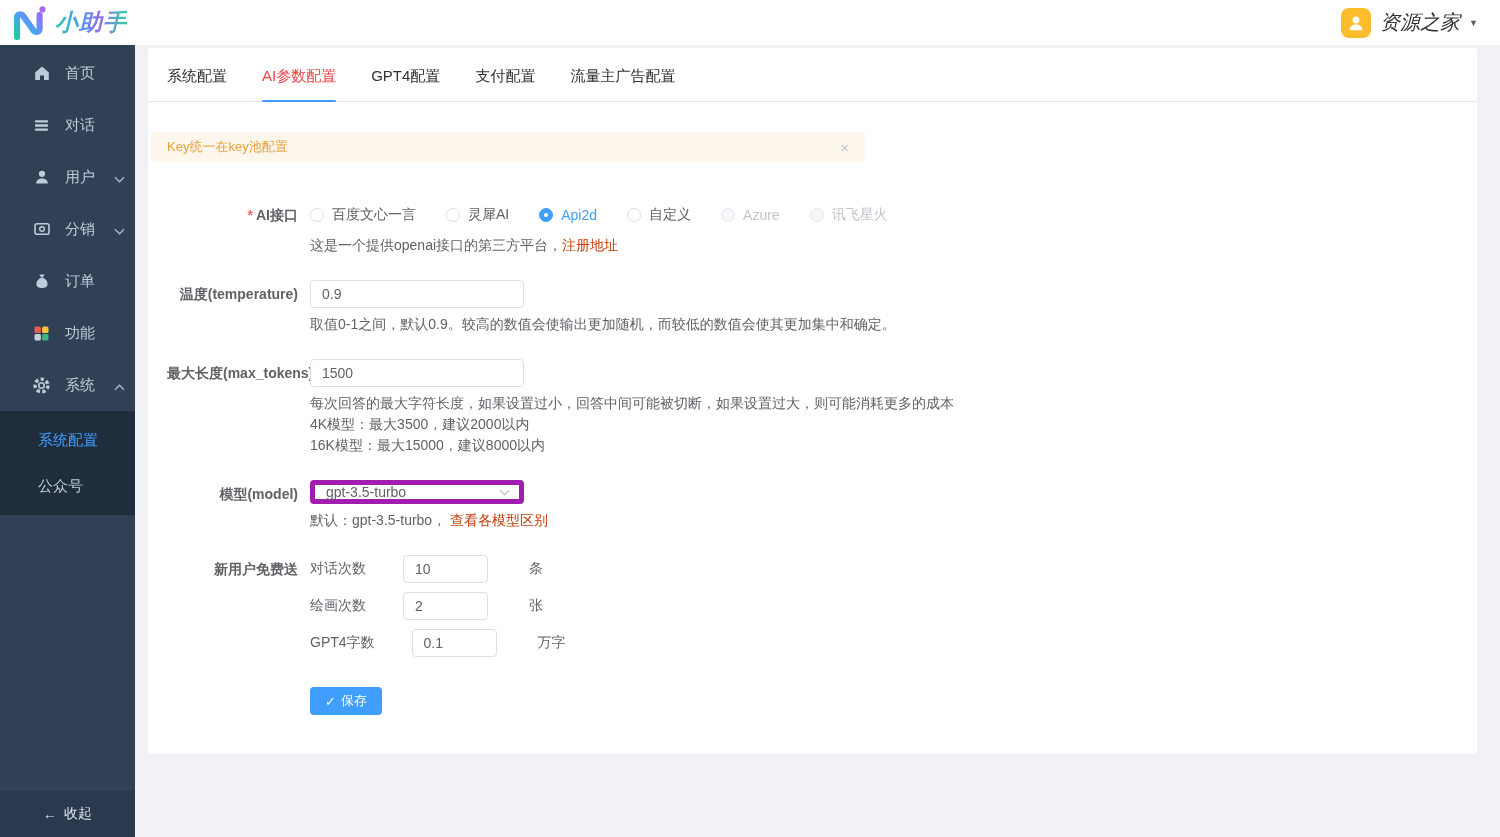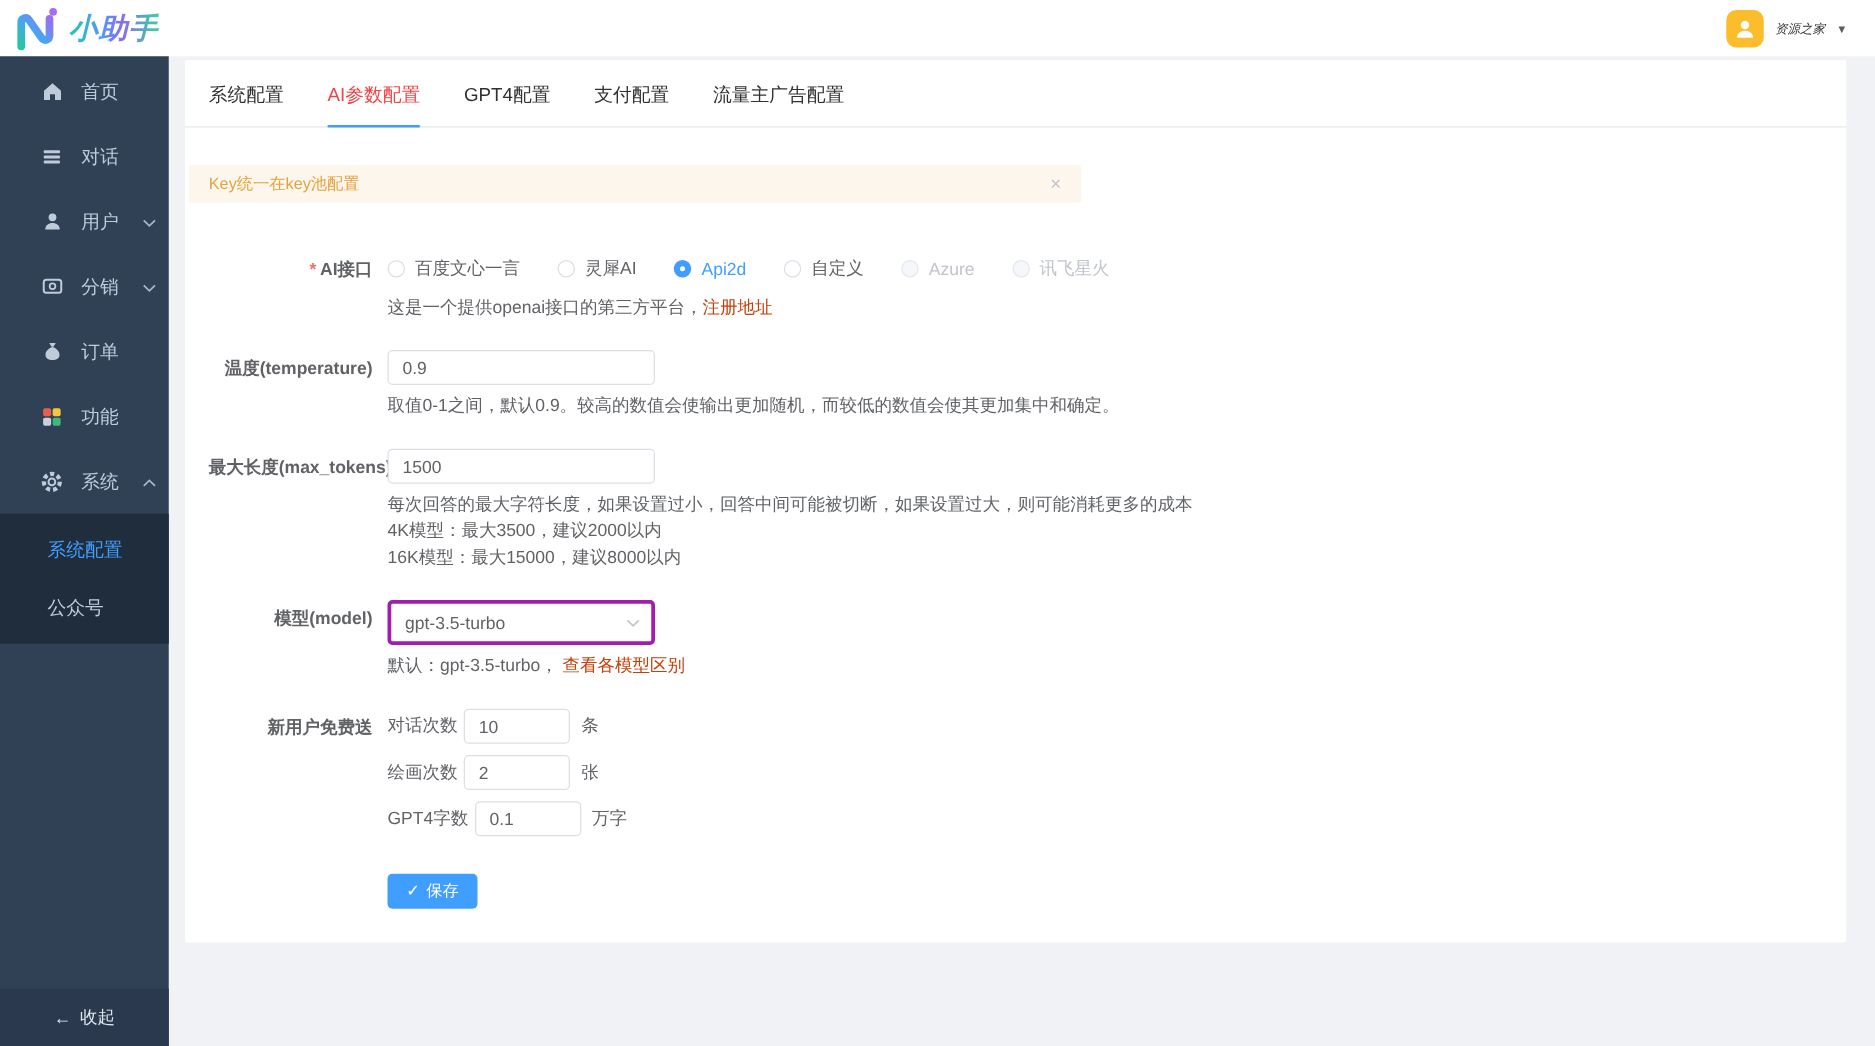--- a/index.html
+++ b/index.html
@@ -7,21 +7,21 @@
   body { font-family: "Liberation Sans", "DejaVu Sans", sans-serif; background: #f0f2f5; color: #303133; }
 
   
   .header { height: 45px; background: #fff; display: flex; align-items: center; justify-content: space-between; font-style: italic; }
   .logo { display: flex; align-items: center; padding-left: 9px; gap: 6px; }
   .logo-text { font-size: 23px; font-weight: 800; letter-spacing: 1px;
     background: linear-gradient(90deg, #22c8b4 0%, #4f9cf5 35%, #8a6cf2 60%, #35d3a0 100%);
     -webkit-background-clip: text; background-clip: text; color: transparent; }
   .header-right { display: flex; align-items: center; gap: 9px; padding-right: 22px; }
   .avatar { width: 30px; height: 30px; border-radius: 8px; background: #fbbd2b; display: flex; align-items: center; justify-content: center; }
-  .user-name { font-size: 10px; color: #333; }
+  .user-name { font-size: 20px; color: #333; }
   .caret { font-size: 9px; color: #5a5e66; }
 
   
   .body-row { display: flex; height: 792px; }
 
   
   .sidebar { width: 135px; background: #304156; position: relative; flex-shrink: 0; color: #bfcbd9; }
   .menu { padding-top: 2px; }
   .menu-item { height: 52px; display: flex; align-items: center; padding: 0 10px 0 32px; font-size: 15px; cursor: pointer; }
   .menu-icon { width: 19px; height: 19px; margin-right: 14px; display: flex; align-items: center; justify-content: center; flex-shrink: 0; }
@@ -67,25 +67,25 @@
   .radio.selected .radio-dot::after { content: ""; position: absolute; left: 4px; top: 4px; width: 4px; height: 4px; border-radius: 50%; background: #fff; }
   .radio.selected .radio-label { color: #409eff; }
   .radio.disabled { cursor: not-allowed; }
   .radio.disabled .radio-dot { background: #f5f7fa; border-color: #e4e7ed; }
   .radio.disabled .radio-label { color: #c0c4cc; }
 
   
   .ipt { width: 214px; height: 28px; border: 1px solid #dcdfe6; border-radius: 4px; padding: 0 11px;
     font-size: 14px; color: #606266; font-family: inherit; outline: none; background: #fff; }
   .ipt-sm { width: 85px; }
-  .select { width: 214px; height: 36px; border: 3px solid #a21caf; border-radius: 4px; padding: 0 9px 0 11px;
+  .select { width: 214px; height: 24px; border: 5px solid #a21caf; border-radius: 4px; padding: 0 9px 0 11px;
     display: flex; align-items: center; justify-content: space-between; font-size: 14px; color: #606266; cursor: pointer; background: #fff; }
 
   
-  .free-row { display: flex; align-items: center; margin-bottom: 9px; }
+  .free-row { display: flex; align-items: center; margin-bottom: 9px; gap: 32px; }
   .free-label { font-size: 14px; color: #606266; margin-right: 5px; white-space: nowrap; }
   .free-unit { font-size: 14px; color: #606266; margin-left: 9px; }
 
   
   .save-btn { display: inline-flex; align-items: center; gap: 5px; background: #409eff; color: #fff; border: none;
     border-radius: 4px; height: 28px; padding: 0 15px; font-size: 13px; cursor: pointer; margin: 30px 0 0 143px; font-family: inherit; }
 </style>
 </head>
 <body>
 

